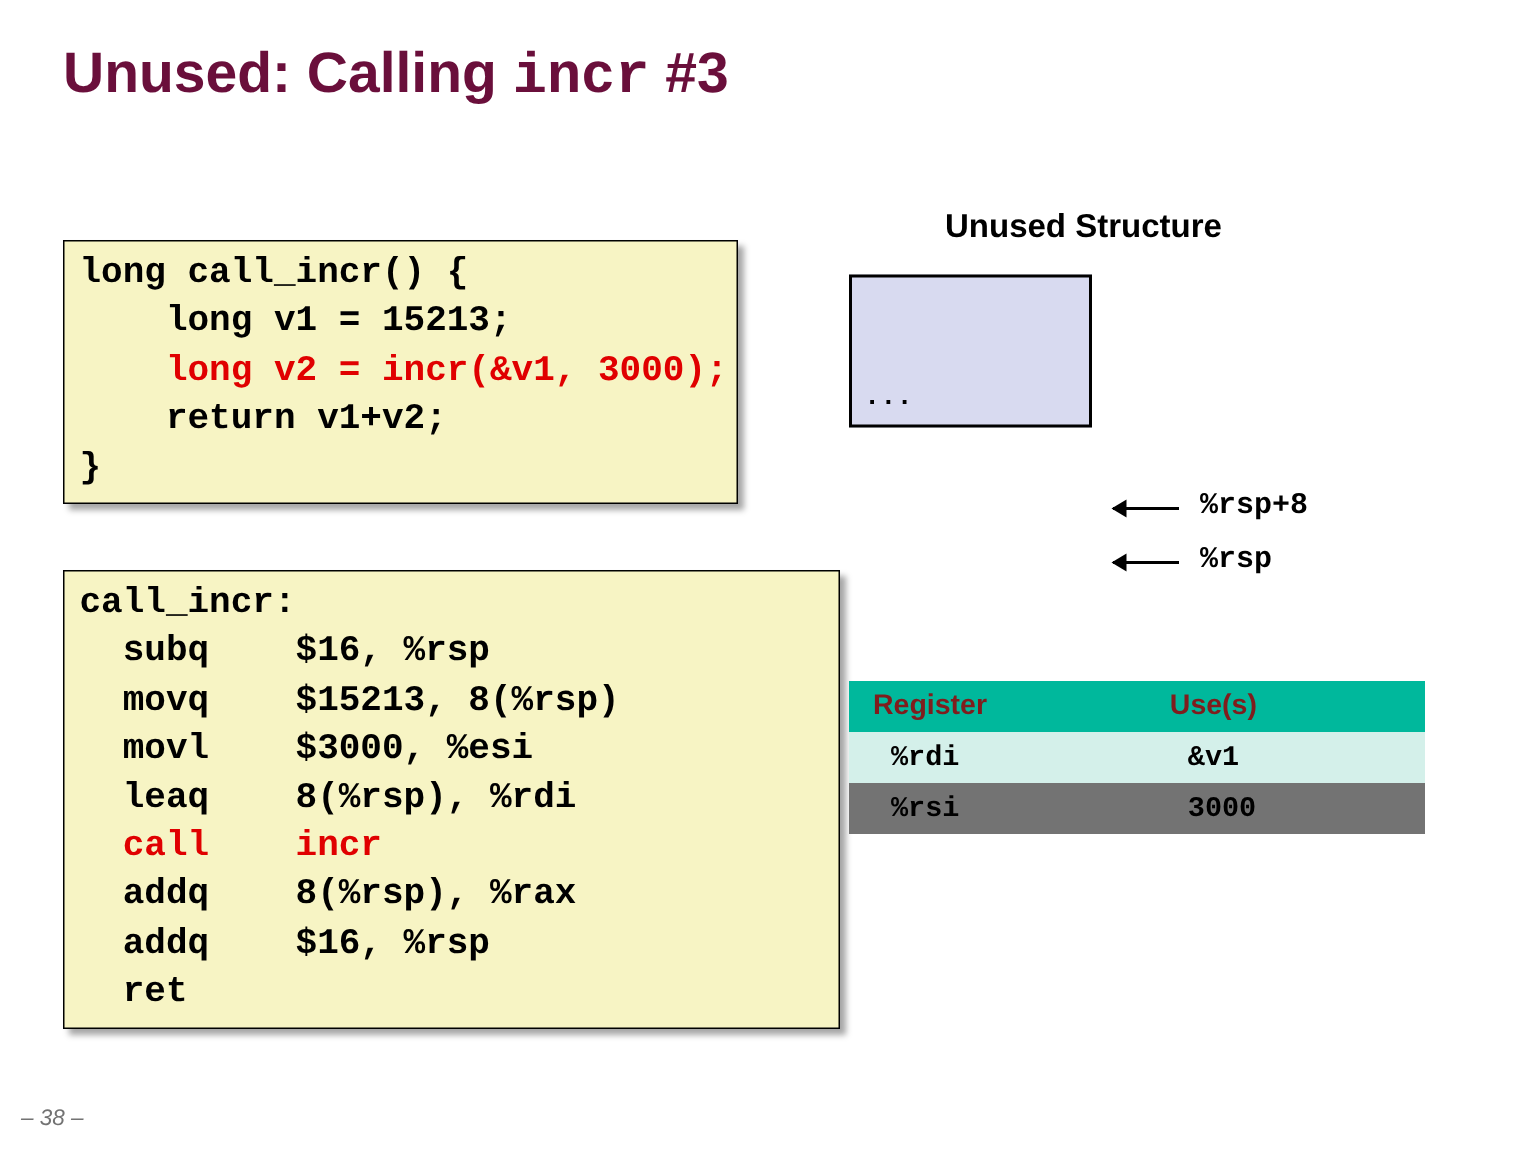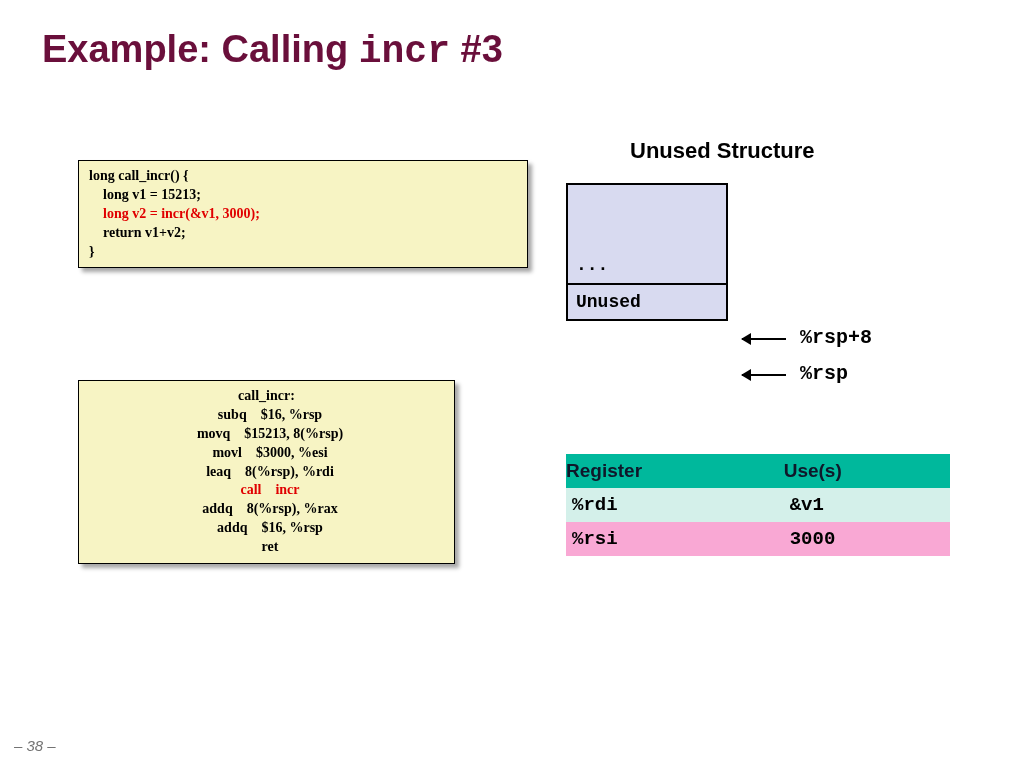--- a/index.html
+++ b/index.html
@@ -17,30 +17,29 @@
     left: 42px;
     font-size: 38px;
     font-weight: bold;
     color: #6a0f3b;
   }
   .title .mono { font-family: 'Courier New', monospace; text-align: center; }
   .code-box {
     background: #f7f4c4;
     border: 1px solid #000;
     box-shadow: 4px 4px 4px rgba(0,0,0,0.35);
-    font-family: Liberation Serif, serif;
+    font-family: Liberation Mono, monospace;
     font-weight: bold;
-    font-size: 14px;
+    font-size: 24px;
     line-height: 1.35;
     padding: 6px 10px;
     white-space: pre;
-    margin-left: 36px;
   }
   .box1 { position: absolute; top: 160px; left: 42px; width: 450px; }
-  .box2 { position: absolute; top: 380px; left: 42px; width: 377px; text-align: center; }
+  .box2 { position: absolute; top: 380px; left: 42px; width: 518px; }
   .red { color: #e00000; }
   .stack-title {
     position: absolute;
     top: 138px;
     left: 630px;
     font-size: 22px;
     font-weight: bold;
     color: #000;
   }
   .stack {
@@ -91,46 +90,46 @@
   .reg-table {
     position: absolute;
     top: 454px;
     left: 566px;
     width: 384px;
     border-collapse: collapse;
     font-size: 19px;
   }
   .reg-table th {
     background: #00b89c;
-    color: #0f172a;
+    color: #7f1d1d;
     text-align: left;
-    padding: 6px 0;
+    padding: 6px 16px;
     font-weight: bold;
   }
   .reg-table td {
-    padding: 6px 6px;
+    padding: 6px 28px;
     font-family: 'Courier New', monospace;
     font-weight: bold;
   }
   .reg-table tr.r1 td { background: #d4f0ea; }
-  .reg-table tr.r2 td { background: #f9a8d4; }
+  .reg-table tr.r2 td { background: #737373; }
   .page-num {
     position: absolute;
     bottom: 14px;
     left: 14px;
     font-size: 15px;
     color: #737373;
     font-style: italic;
   }
 </style>
 </head>
 <body>
 
 <div class="title">
-  <span>Example: Calling </span><span class="mono">incr</span><span> #3</span>
+  <span>Unused: Calling </span><span class="mono">incr</span><span> #3</span>
 </div>
 
 <div class="code-box box1"><span>long call_incr() {</span>
 <span>    long v1 = 15213;</span>
 <span class="red">    long v2 = incr(&amp;v1, 3000);</span>
 <span>    return v1+v2;</span>
 <span>}</span></div>
 
 <div class="code-box box2"><span>call_incr:</span>
 <span>  subq    $16, %rsp</span>
@@ -139,21 +138,20 @@
 <span>  leaq    8(%rsp), %rdi</span>
 <span class="red">  call    incr</span>
 <span>  addq    8(%rsp), %rax</span>
 <span>  addq    $16, %rsp</span>
 <span>  ret</span></div>
 
 <div class="stack-title">Unused Structure</div>
 
 <div class="stack">
   <div class="stack-cell first">...</div>
-  <div class="stack-cell">Unused</div>
 </div>
 
 <div class="arrow arrow1"></div>
 <div class="arrow-label label1">%rsp+8</div>
 <div class="arrow arrow2"></div>
 <div class="arrow-label label2">%rsp</div>
 
 <table class="reg-table">
   <tbody>
       <tr>

